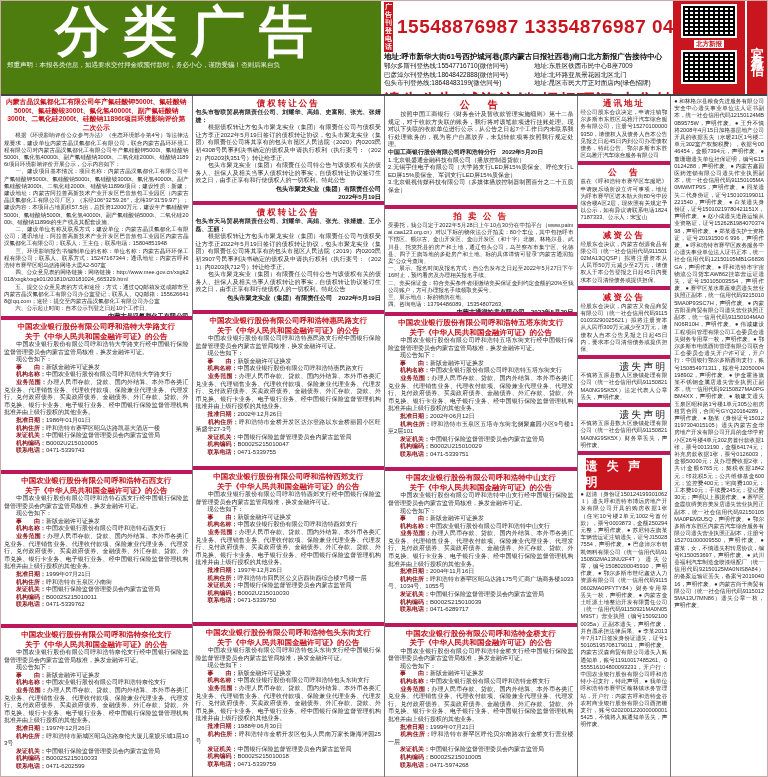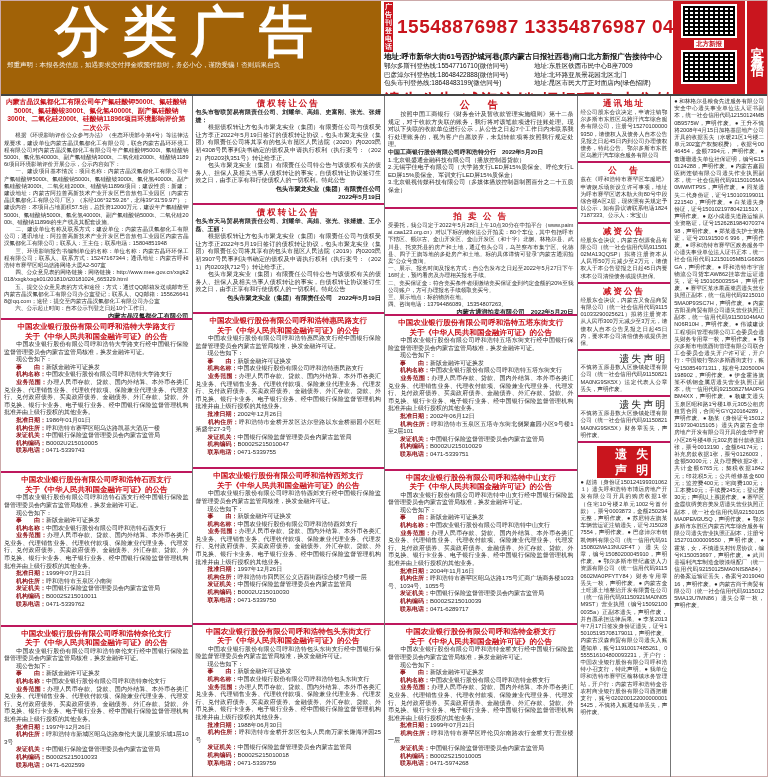--- a/index.html
+++ b/index.html
@@ -1,21 +1,21 @@
 <!DOCTYPE html>
 <html><head>
 <meta charset="utf-8">
 <style>
   * { margin:0; padding:0; box-sizing:border-box; }
   html,body { width:768px; height:777px; overflow:hidden; background:#fff;
     font-family:"Liberation Sans","DejaVu Sans",sans-serif; }
   .page { width:768px; height:777px; border:1px solid #caa; position:relative; background:#fff; }
 
   
-  .hdr { height:93px; display:flex; background:#a16207; }
+  .hdr { height:93px; display:flex; background:#4d7c0f; }
   .mast { width:380px; color:#fff; padding:2px 6px; display:flex; flex-direction:column; }
   .mast-title { font-size:54px; font-weight:bold; letter-spacing:14px; line-height:56px; text-align:center; }
   .tagline { font-size:10px; font-weight:bold; letter-spacing:1px; white-space:nowrap; }
   .disclaim { font-size:6.5px; opacity:.92; white-space:nowrap; margin-top:2px; }
   .hdr-mid { flex:1; background:#fff; padding:1px 4px 1px 3px; display:flex; flex-direction:column; overflow:hidden; }
   .phone-row { display:flex; align-items:center; gap:4px; }
   .phone-tag { background:#c9151e; color:#fff; font-size:7px; width:16px; line-height:8px; text-align:center; padding:1px; font-weight:bold; }
   .phones { color:#c9151e; font-size:19px; font-weight:bold; letter-spacing:.5px; white-space:nowrap; }
   .addr { font-size:7.5px; font-weight:bold; color:#111; white-space:nowrap; }
   .hot { display:flex; font-size:6.5px; color:#111; white-space:nowrap; line-height:8.5px; }
@@ -29,33 +29,33 @@
   .qrlabel { background:#fff; color:#c9151e; font-size:6.5px; font-weight:bold; line-height:8px; padding:0 2px; }
   .wechat { width:22px; background:#c9151e; color:#fff; display:flex; flex-direction:column;
       align-items:center; justify-content:space-around; font-size:13px; font-weight:bold; padding:6px 0; border-left:2px solid #fff; }
 
   
   .cols { display:flex; height:684px; border-top:2px solid #444; }
   .col { overflow:hidden; border-right:1px solid #777; display:flex; flex-direction:column; }
   .c1 { width:192px; } .c2 { width:193px; } .c3 { width:193px; }
   .c4 { width:94px; } .c5 { width:96px; border-right:none; }
 
-  .sec { border-bottom:2px solid #be185d; padding:2px 3px; overflow:hidden; }
+  .sec { border-bottom:4px solid #be185d; padding:2px 3px; overflow:hidden; }
   .sec:last-child { border-bottom:none; }
   .red-h { color:#c9151e; font-weight:bold; text-align:center; font-size:10px; letter-spacing:4px; line-height:13px; }
   .red-h.small { font-size:8.5px; letter-spacing:2px; line-height:11px; }
   .blk-h { color:#222; font-weight:normal; text-align:right; font-size:10px; letter-spacing:2px; line-height:11px; }
   .red-title { color:#c9151e; font-weight:bold; text-align:center; font-size:7.5px; line-height:9.5px; }
   .body, .fld { font-size:6px; line-height:7.6px; color:#2a2a2a; text-align:justify; word-break:break-all; }
   .body.ind::before, .fld.ind::before { content:"　　"; }
   .fld b { color:#8e1016; }
   .sig { font-size:6.2px; font-weight:bold; color:#222; text-align:right; line-height:8px; }
   .tiny { font-size:5.6px; line-height:7.2px; color:#2a2a2a; text-align:justify; word-break:break-all; }
-  .loss-banner { background:#c9151e; color:#fff; font-weight:bold; text-align:right;
-      font-size:12px; letter-spacing:3px; line-height:16px; margin:1px 16px; }
+  .loss-banner { background:#c9151e; color:#fff; font-weight:bold; text-align:left;
+      font-size:12px; letter-spacing:3px; line-height:16px; margin:1px 5px; }
   .envt { color:#c9151e; font-weight:bold; font-size:6.8px; line-height:8.6px; text-align:center; }
   .grow { flex:1; }
 </style>
 </head>
 <body>
 
 <div class="page">
 
   <div class="hdr">
     <div class="mast">

